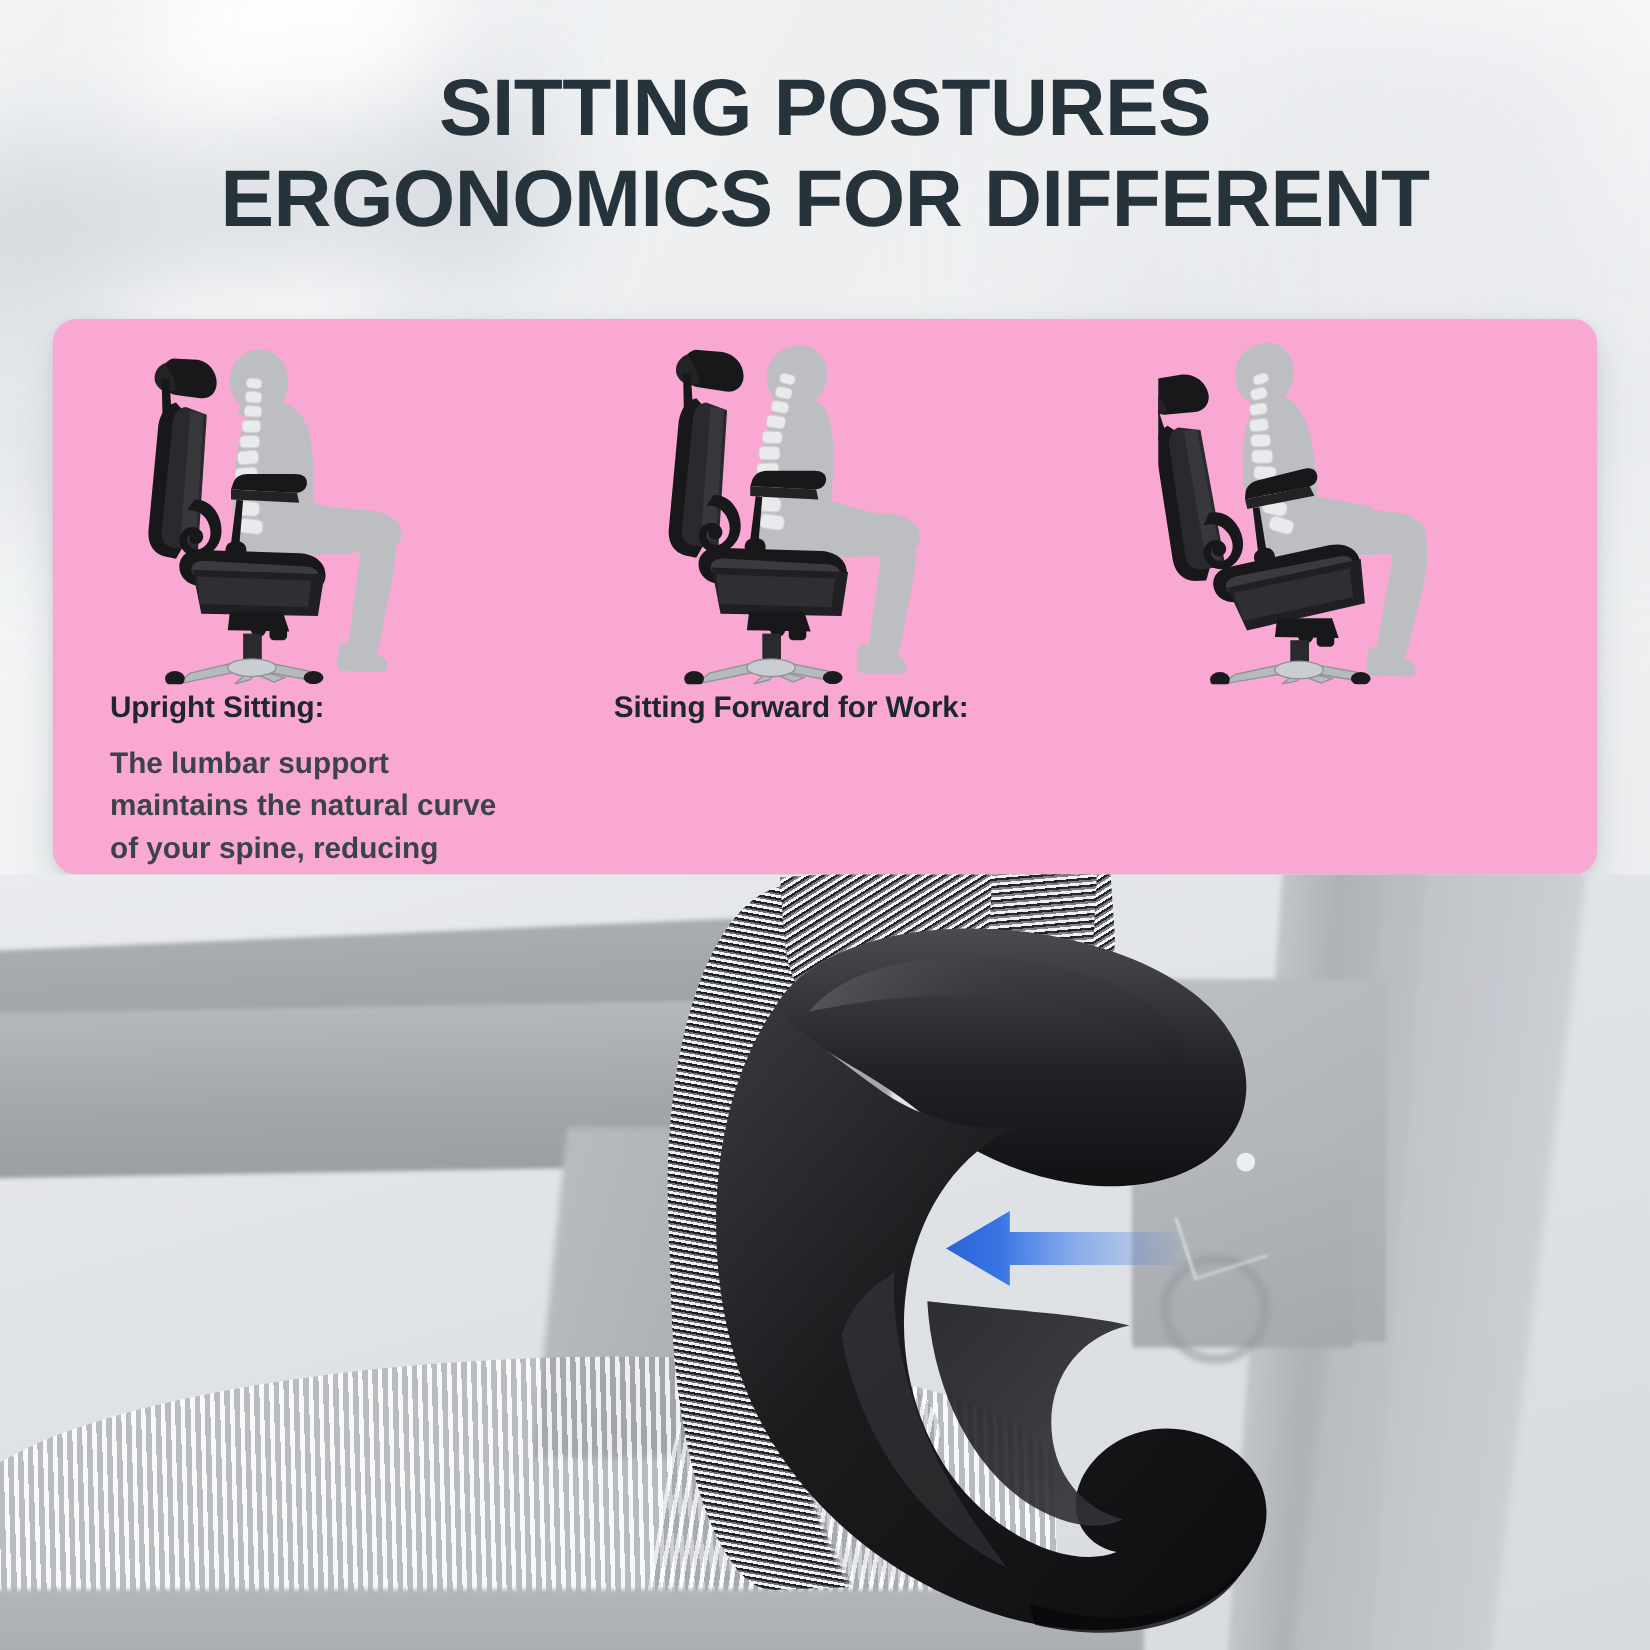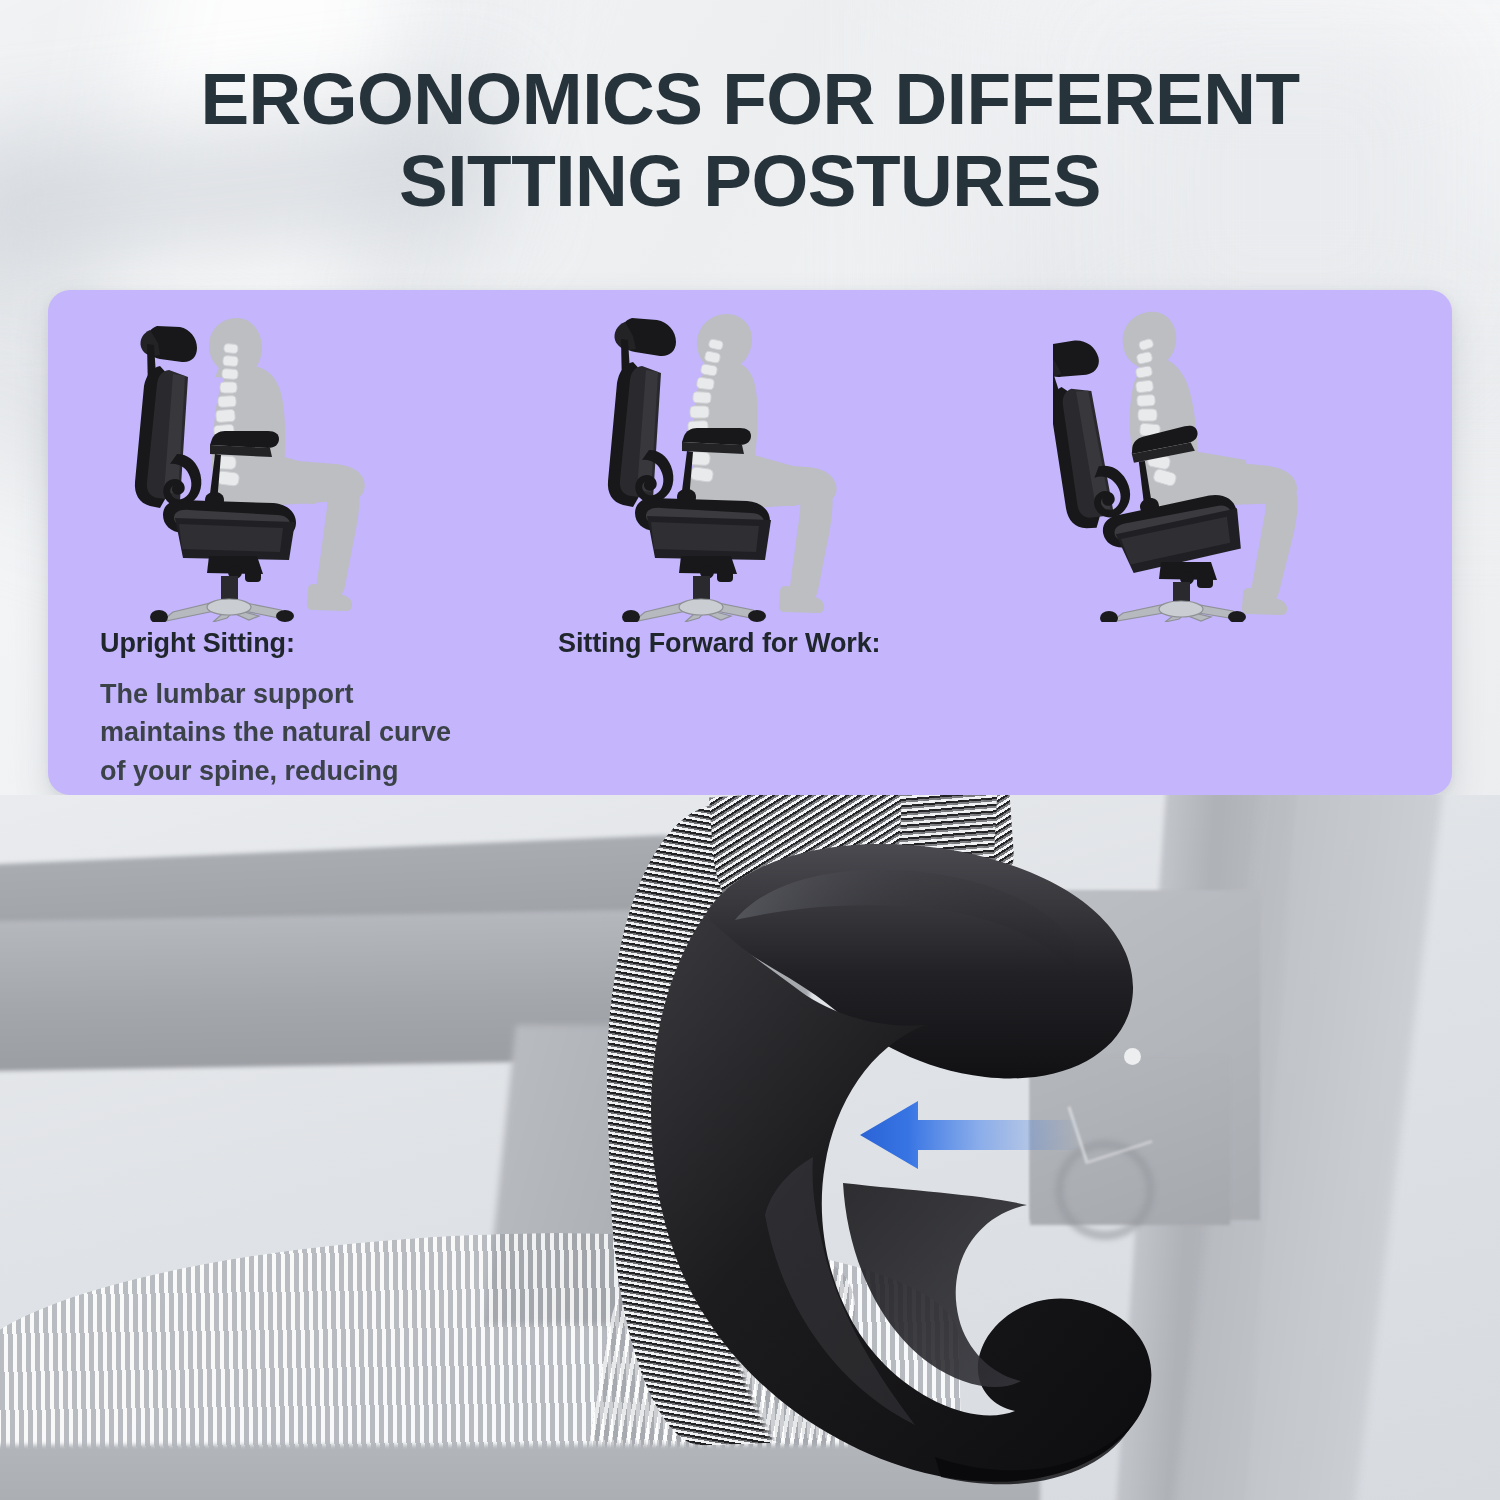--- a/index.html
+++ b/index.html
@@ -46,21 +46,21 @@
     text-align:center;
     font-size:73px; font-weight:bold; line-height:1.12;
     letter-spacing:-0.5px;
     color:#27333b;
   }
   .title span{ display:block; }
 
   
   .card{
     position:absolute; left:48px; top:290px; width:1404px; height:505px;
-    background:#c4b5fd; border-radius:22px;
+    background:#f9a8d4; border-radius:22px;
     box-shadow:0 16px 34px rgba(80,90,100,0.17), 0 2px 8px rgba(80,90,100,0.08);
     overflow:hidden;
   }
   .cards-row{ position:absolute; inset:0; display:flex; }
   .col{ flex:1 1 0; position:relative; padding:0 0; }
 
   .illus{ position:absolute; left:0; right:0; top:14px; height:320px; }
   .illus svg{ display:block; margin:0 auto; }
 
   .cap{ position:absolute; left:0; right:0; top:338px; padding:0 50px 0 52px; }
@@ -216,22 +216,22 @@
 <div class="bg-scene">
   <div class="bg-base"></div>
   <div class="bg-blurA"></div>
   <div class="bg-blurB"></div>
   <div class="bg-blurC"></div>
   <div class="bg-blurD"></div>
   <div class="bg-blurE"></div>
 </div>
 
 <h1 class="title">
+  <span>SITTING POSTURES</span>
   <span>ERGONOMICS FOR DIFFERENT</span>
-  <span>SITTING POSTURES</span>
 </h1>
 
 <div class="card">
   <div class="cards-row">
 
     <div class="col c1">
       <div class="illus">
         <svg width="330" height="318" viewBox="0 0 330 318">
 
           <g fill="#bcbec1">

